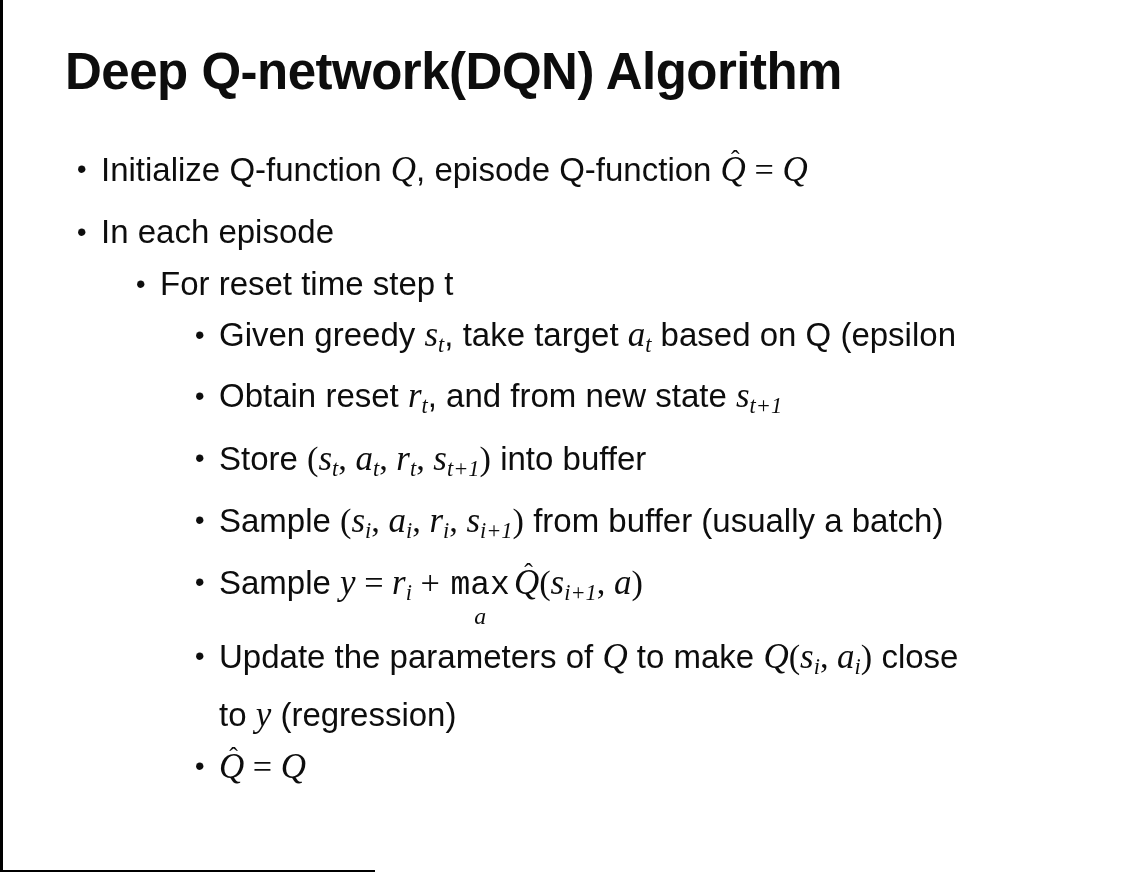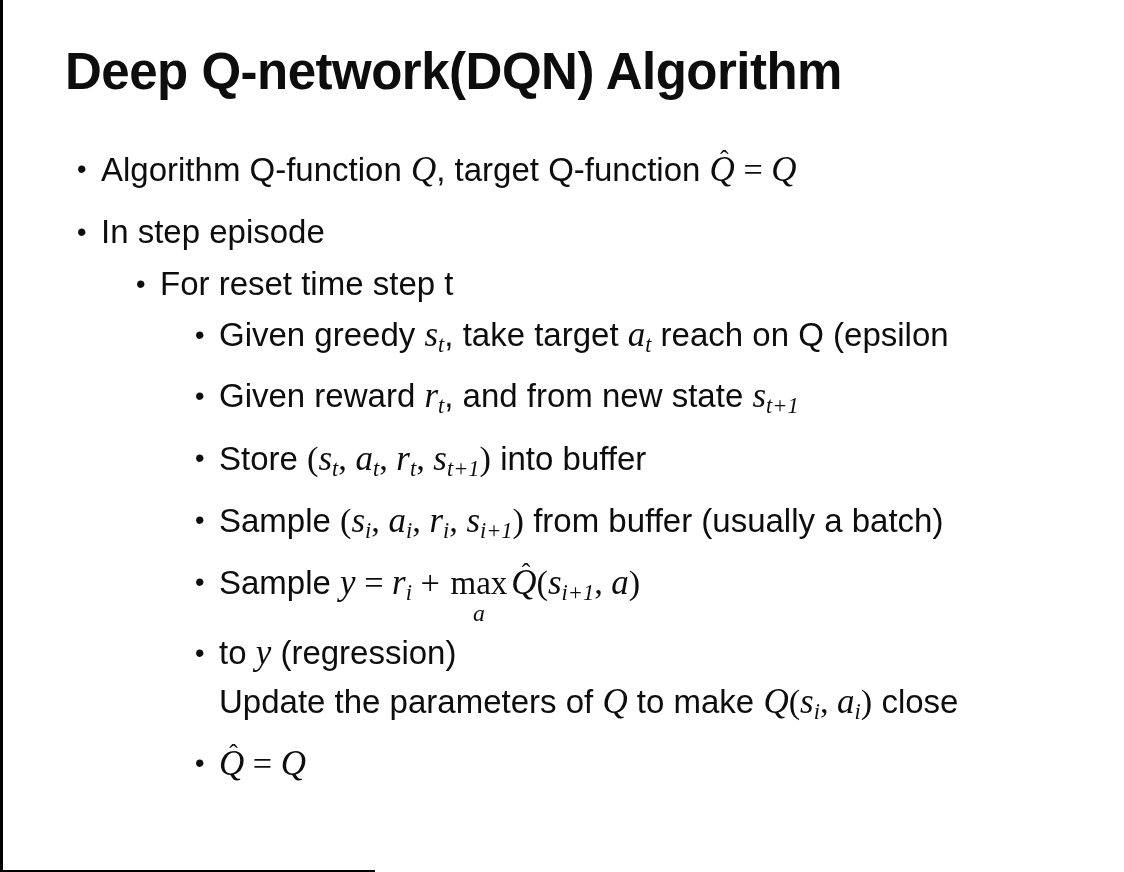--- a/index.html
+++ b/index.html
@@ -46,57 +46,57 @@
   .mhat{position:relative;display:inline-block;}
   .hatmark{
     position:absolute;left:58%;top:-0.40em;transform:translateX(-50%);
     font-family:"Liberation Serif","DejaVu Serif",serif;
     font-size:0.78em;font-style:normal;
   }
   .munder{
     display:inline-flex;flex-direction:column;align-items:center;
     line-height:1.05;margin:0 4px 0 2px;
   }
-  .munder .mop{font-family:Liberation Serif, serif;font-size:1.0em;}
+  .munder .mop{font-family:Liberation Mono, monospace;font-size:1.0em;}
   .munder .usub{font-family:"Liberation Serif","DejaVu Serif",serif;font-style:italic;font-size:0.72em;}
 </style>
 </head>
 <body>
 
 <div class="slide">
   <h1 class="title">Deep Q-network(DQN) Algorithm</h1>
   <div class="bullets">
       <div class="b l1">
         <span class="marker">•</span>
         <div class="body">
-          <div class="line"><span class="txt">Algorithm Q-function </span><span class="mi">Q</span><span class="txt">, target Q-function </span><span class="mhat"><span class="hatmark">ˆ</span><span class="mi">Q</span></span><span class="mrm"> = </span><span class="mi">Q</span></div>
+          <div class="line"><span class="txt">Initialize Q-function </span><span class="mi">Q</span><span class="txt">, episode Q-function </span><span class="mhat"><span class="hatmark">ˆ</span><span class="mi">Q</span></span><span class="mrm"> = </span><span class="mi">Q</span></div>
         </div>
       </div>
       <div class="b l1">
         <span class="marker">•</span>
         <div class="body">
-          <div class="line"><span class="txt">In step episode</span></div>
+          <div class="line"><span class="txt">In each episode</span></div>
         </div>
       </div>
       <div class="b l2">
         <span class="marker">•</span>
         <div class="body">
           <div class="line"><span class="txt">For reset time step t</span></div>
         </div>
       </div>
       <div class="b l3">
         <span class="marker">•</span>
         <div class="body">
-          <div class="line"><span class="txt">Given greedy </span><span class="mi">s</span><span class="msub">t</span><span class="txt">, take target </span><span class="mi">a</span><span class="msub">t</span><span class="txt"> reach on Q (epsilon</span></div>
+          <div class="line"><span class="txt">Given greedy </span><span class="mi">s</span><span class="msub">t</span><span class="txt">, take target </span><span class="mi">a</span><span class="msub">t</span><span class="txt"> based on Q (epsilon</span></div>
         </div>
       </div>
       <div class="b l3">
         <span class="marker">•</span>
         <div class="body">
-          <div class="line"><span class="txt">Given reward </span><span class="mi">r</span><span class="msub">t</span><span class="txt">, and from new state </span><span class="mi">s</span><span class="msub">t+1</span></div>
+          <div class="line"><span class="txt">Obtain reset </span><span class="mi">r</span><span class="msub">t</span><span class="txt">, and from new state </span><span class="mi">s</span><span class="msub">t+1</span></div>
         </div>
       </div>
       <div class="b l3">
         <span class="marker">•</span>
         <div class="body">
           <div class="line"><span class="txt">Store </span><span class="mrm">(</span><span class="mi">s</span><span class="msub">t</span><span class="mrm">, </span><span class="mi">a</span><span class="msub">t</span><span class="mrm">, </span><span class="mi">r</span><span class="msub">t</span><span class="mrm">, </span><span class="mi">s</span><span class="msub">t+1</span><span class="mrm">)</span><span class="txt"> into buffer</span></div>
         </div>
       </div>
       <div class="b l3">
         <span class="marker">•</span>
@@ -109,22 +109,22 @@
         <div class="body">
           <div class="line"><span class="txt">Sample </span><span class="mi">y</span><span class="mrm"> = </span><span class="mi">r</span><span class="msub">i</span><span class="mrm"> + </span><span class="munder">
               <span class="mop">max</span>
               <span class="usub">a</span>
             </span><span class="mhat"><span class="hatmark">ˆ</span><span class="mi">Q</span></span><span class="mrm">(</span><span class="mi">s</span><span class="msub">i+1</span><span class="mrm">, </span><span class="mi">a</span><span class="mrm">)</span></div>
         </div>
       </div>
       <div class="b l3">
         <span class="marker">•</span>
         <div class="body">
+          <div class="line"><span class="txt">Update the parameters of </span><span class="mi">Q</span><span class="txt"> to make </span><span class="mi">Q</span><span class="mrm">(</span><span class="mi">s</span><span class="msub">i</span><span class="mrm">, </span><span class="mi">a</span><span class="msub">i</span><span class="mrm">)</span><span class="txt"> close</span></div>
           <div class="line"><span class="txt">to </span><span class="mi">y</span><span class="txt"> (regression)</span></div>
-          <div class="line"><span class="txt">Update the parameters of </span><span class="mi">Q</span><span class="txt"> to make </span><span class="mi">Q</span><span class="mrm">(</span><span class="mi">s</span><span class="msub">i</span><span class="mrm">, </span><span class="mi">a</span><span class="msub">i</span><span class="mrm">)</span><span class="txt"> close</span></div>
         </div>
       </div>
       <div class="b l3">
         <span class="marker">•</span>
         <div class="body">
           <div class="line"><span class="mhat"><span class="hatmark">ˆ</span><span class="mi">Q</span></span><span class="mrm"> = </span><span class="mi">Q</span></div>
         </div>
       </div>
     </div>
   <div class="bottom-rule"></div>

